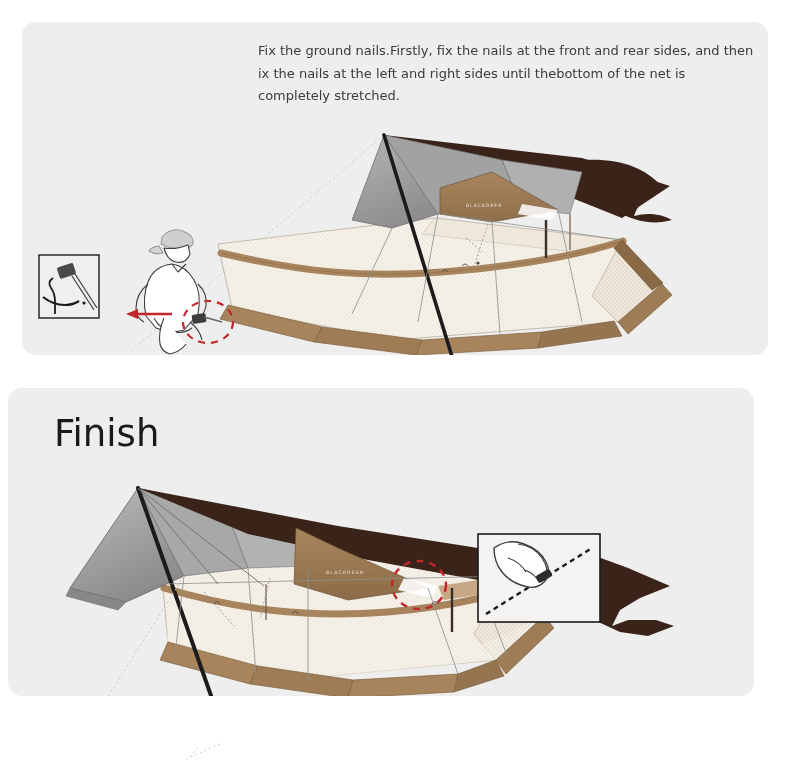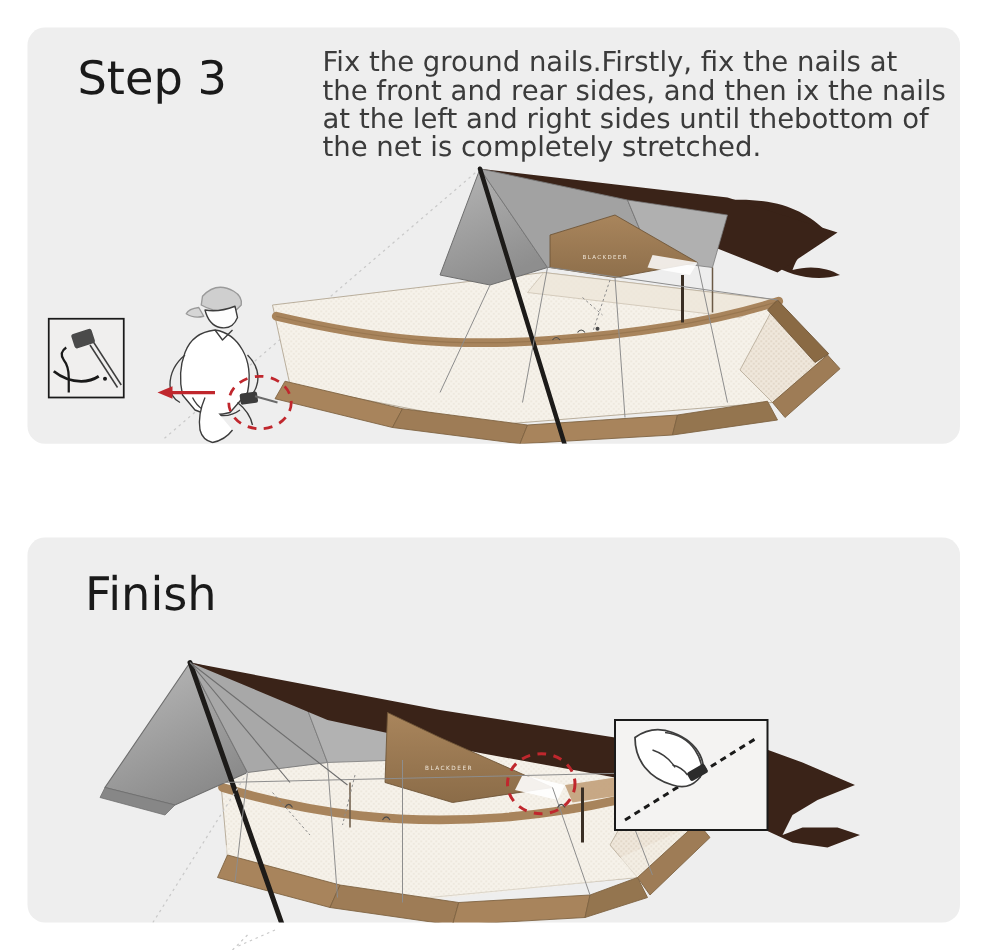--- a/index.html
+++ b/index.html
@@ -23,21 +23,21 @@
     background: #ffffff;
   }
 
   .card {
     position: absolute;
     background: #eeeeee;
     border-radius: 14px;
     overflow: visible;
   }
   #card-step3 { left: 22px; top: 22px; width: 746px; height: 333px; }
-  #card-finish { left: 22px; top: 388px; width: 746px; height: 308px; margin-top: 42px; }
+  #card-finish { left: 8px; top: 388px; width: 746px; height: 308px; }
 
   .card-clip {
     position: absolute;
     left: 0; top: 0;
     width: 100%;
     height: 100%;
     border-radius: 14px;
     overflow: hidden;
   }
 
@@ -49,21 +49,21 @@
     letter-spacing: 0px;
     white-space: nowrap;
     line-height: 1;
   }
   #heading-step3 { left: 40px; top: 22px; }
   #heading-finish { left: 46px; top: 27px; }
 
   .step-body {
     position: absolute;
     color: #3b3b3b;
-    font-size: 22px;
+    font-size: 13px;
     line-height: 22.5px;
     font-weight: 400;
     width: 500px;
     white-space: pre-line;
   }
   #body-step3 { left: 236px; top: 18px; }
   #body-finish { left: 236px; top: 18px; }
 
   .illus {
     position: absolute;
@@ -212,21 +212,20 @@
           <rect x="17" y="233" width="60" height="63" fill="#f0efee" stroke="#1a1a1a" stroke-width="1.4"></rect>
           <rect x="36" y="243" width="17" height="12" rx="2" fill="#4a4a4a" transform="rotate(-18 44 249)"></rect>
           <line x1="50" y1="254" x2="72" y2="288" stroke="#3d3d3d" stroke-width="1.2"></line>
           <line x1="53" y1="252" x2="75" y2="286" stroke="#3d3d3d" stroke-width="1.2"></line>
           <path d="M31 256 q-6 4 -2 10 q4 5 4 14 l0 12" fill="none" stroke="#1a1a1a" stroke-width="1.8"></path>
           <path d="M21 275 q10 8 22 8 q8 0 14 -4" fill="none" stroke="#1a1a1a" stroke-width="2.2"></path>
           <circle cx="62" cy="281" r="1.6" fill="#1a1a1a"></circle>
         </g>
       </svg>
 
-      <div class="step-heading" id="heading-step3">Step 3</div>
       <div class="step-body" id="body-step3">Fix the ground nails.Firstly, fix the nails at the front and rear sides, and then ix the nails at the left and right sides until thebottom of the net is completely stretched.</div>
     </div>
   </div>
 
   <div class="card" id="card-finish">
     <div class="card-clip">
 
       <svg class="illus" id="illus-finish" viewBox="0 0 746 372">
         <defs>
           <pattern id="mesh2" width="4" height="4" patternUnits="userSpaceOnUse">

